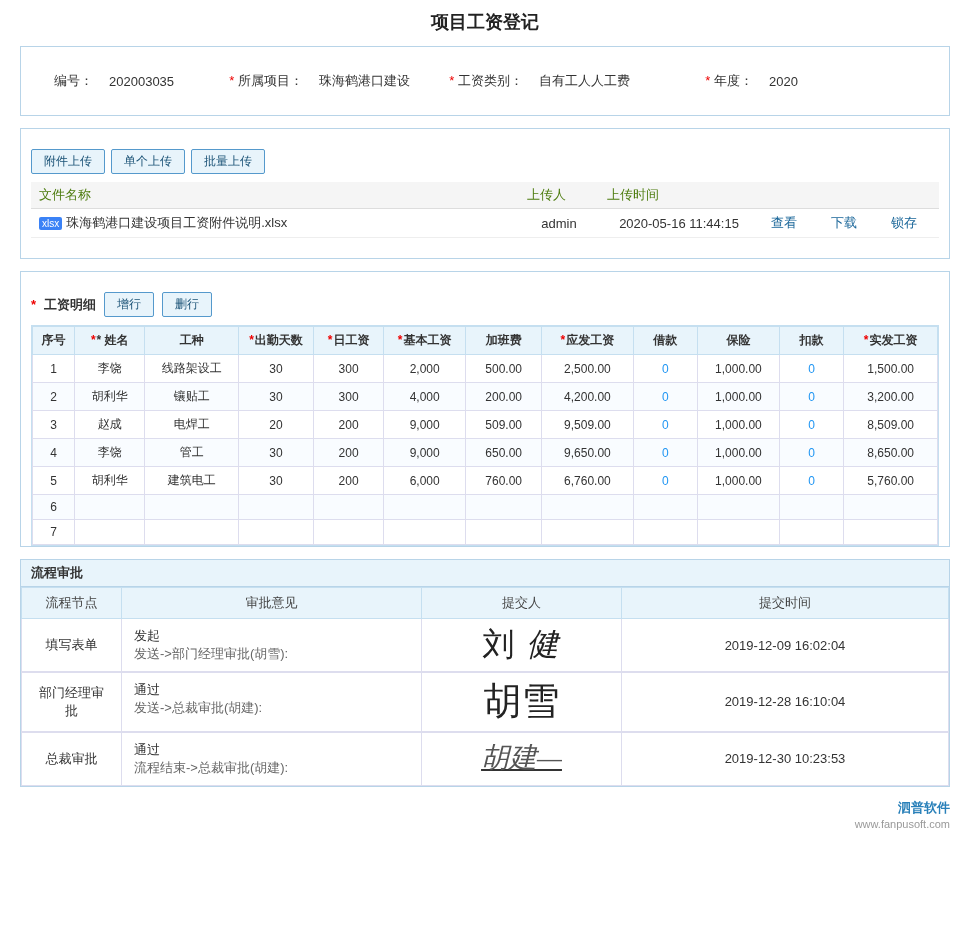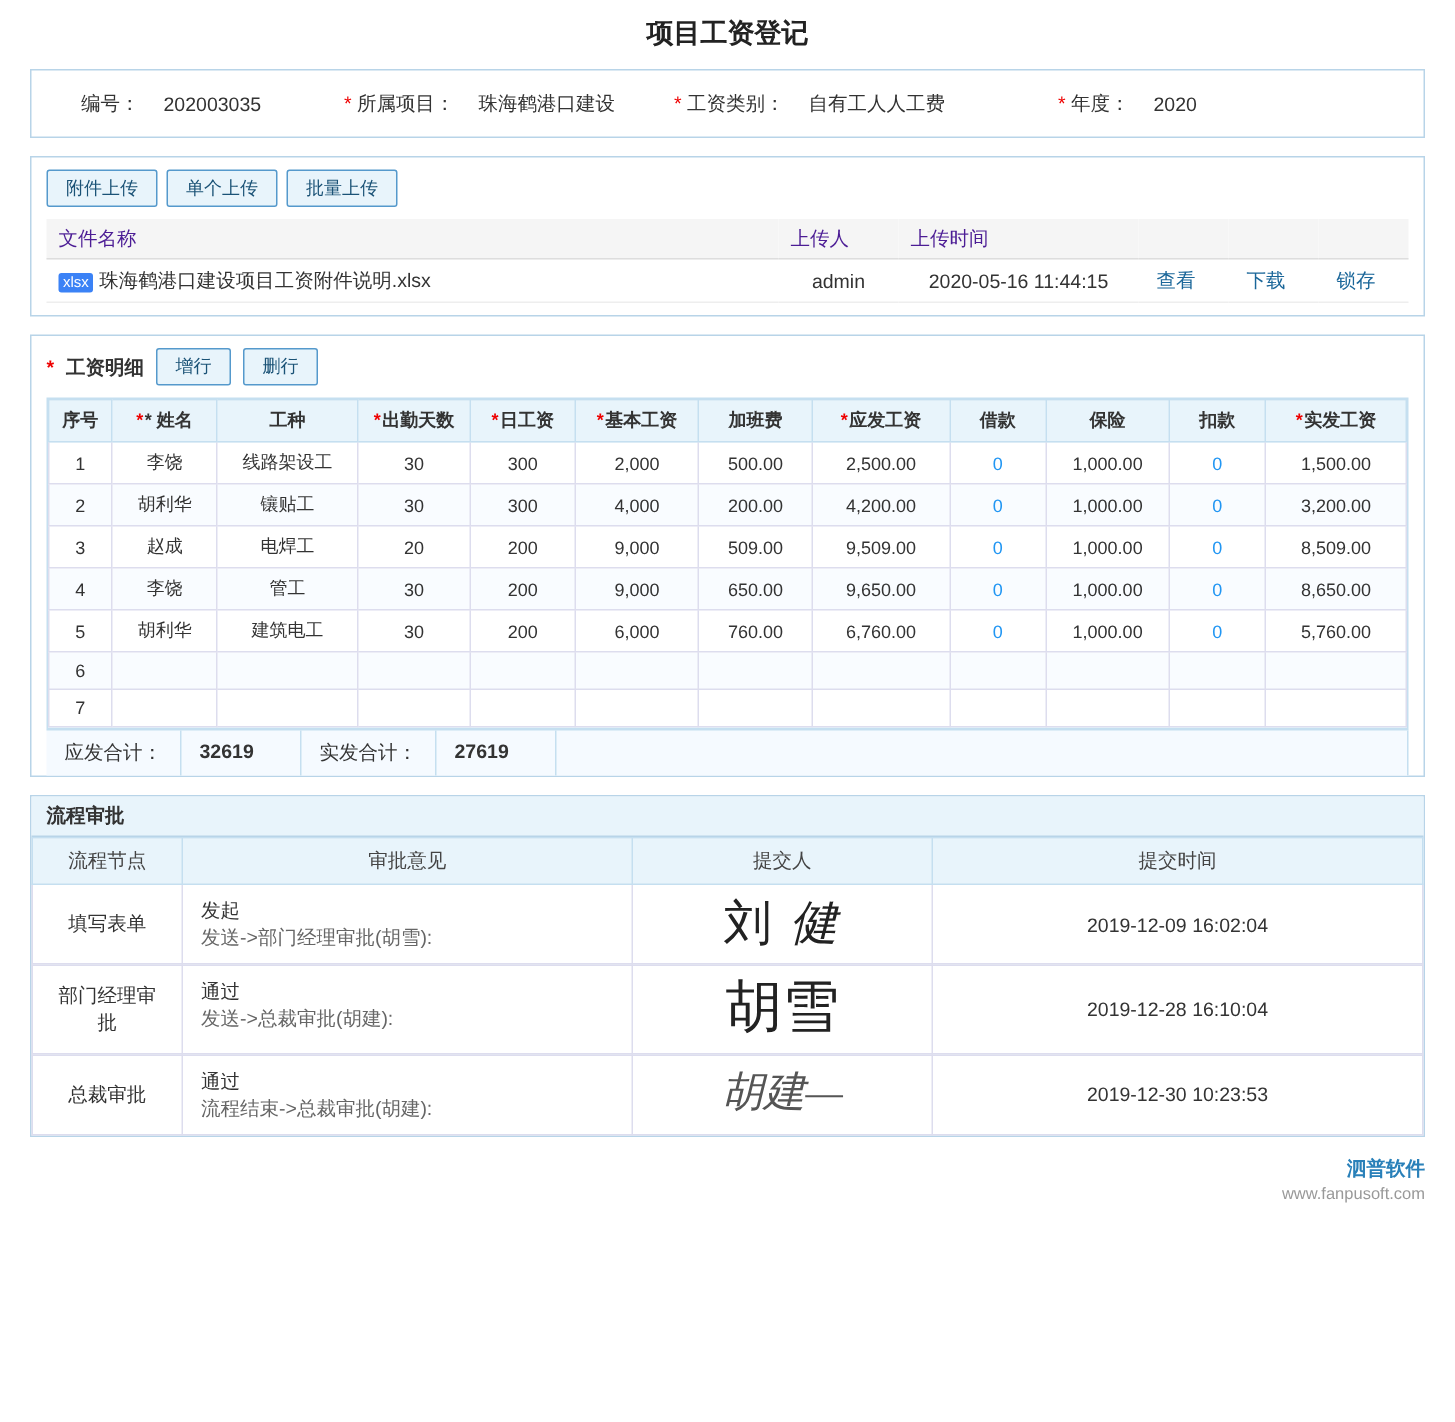--- a/index.html
+++ b/index.html
@@ -25,21 +25,21 @@
     }
     .section-header {
       background: #e8f4fb;
       border-bottom: 1px solid #b8d4e8;
       padding: 4px 10px;
       font-weight: bold;
       font-size: 13px;
       color: #333;
     }
     .section-body {
-      padding: 8px 10px;
+      padding: 20px 10px;
     }
     
     .info-grid {
       width: 100%;
       border-collapse: collapse;
     }
     .info-grid td {
       padding: 5px 8px;
       font-size: 13px;
       vertical-align: middle;
@@ -71,21 +71,21 @@
     .attach-table {
       width: 100%;
       border-collapse: collapse;
       font-size: 13px;
     }
     .attach-table th {
       background: #f5f5f5;
       border-bottom: 1px solid #ddd;
       padding: 4px 8px;
       text-align: left;
-      color: #4c1d95;
+      color: #4d7c0f;
       font-weight: normal;
     }
     .attach-table td {
       padding: 5px 8px;
       border-bottom: 1px solid #eee;
       vertical-align: middle;
     }
     .file-icon {
       display: inline-block;
       background: #3b82f6;
@@ -367,27 +367,20 @@
     <td style="color:#333"></td>
     <td></td>
     <td style="color:#333"></td>
     <td></td>
   </tr>
             </tbody>
         </table>
       </div>
     </div>
 
-    <div class="summary-row">
-      <div class="summary-cell">应发合计：</div>
-      <div class="summary-cell" style="min-width:80px; font-weight:bold;">32619</div>
-      <div class="summary-cell">实发合计：</div>
-      <div class="summary-cell" style="min-width:80px; font-weight:bold;">27619</div>
-      <div class="summary-cell" style="flex:1"></div>
-    </div>
   </div>
 </div>
 
 <div class="section">
   <div class="section-header">流程审批</div>
   <div class="section-body" style="padding:0">
     <table class="workflow-table">
       <thead>
         <tr>
           <th style="width:100px">流程节点</th>
@@ -424,21 +417,21 @@
   </tr>
           <tr>
             <td colspan="4" style="height:1px; background:#e0edf5; padding:0;"></td>
           </tr>
           <tr>
     <td style="text-align:center; vertical-align:middle; width:100px;">总裁审批</td>
     <td style="vertical-align:top;">
       <div>通过</div>
       <div style="color:#666;">流程结束-&gt;总裁审批(胡建):</div>
     </td>
-    <td style="text-align:center; vertical-align:middle;">
+    <td style="text-align:center; vertical-align:middle;text-decoration:underline;">
               <div class="signature sig3" style="font-family:'STKaiti','KaiTi',cursive; font-size:28px; font-style:italic; color:#555;">胡建—</div>
             </td>
     <td style="text-align:center; vertical-align:middle;">2019-12-30 10:23:53</td>
   </tr>
         </tbody>
     </table>
   </div>
 </div>
 
 <div class="footer-logo">

